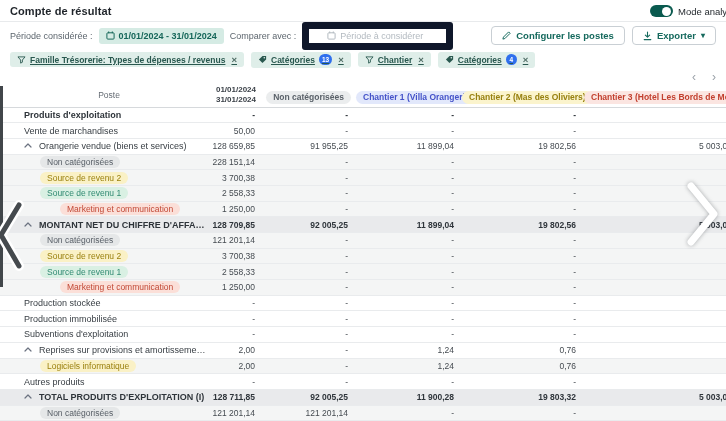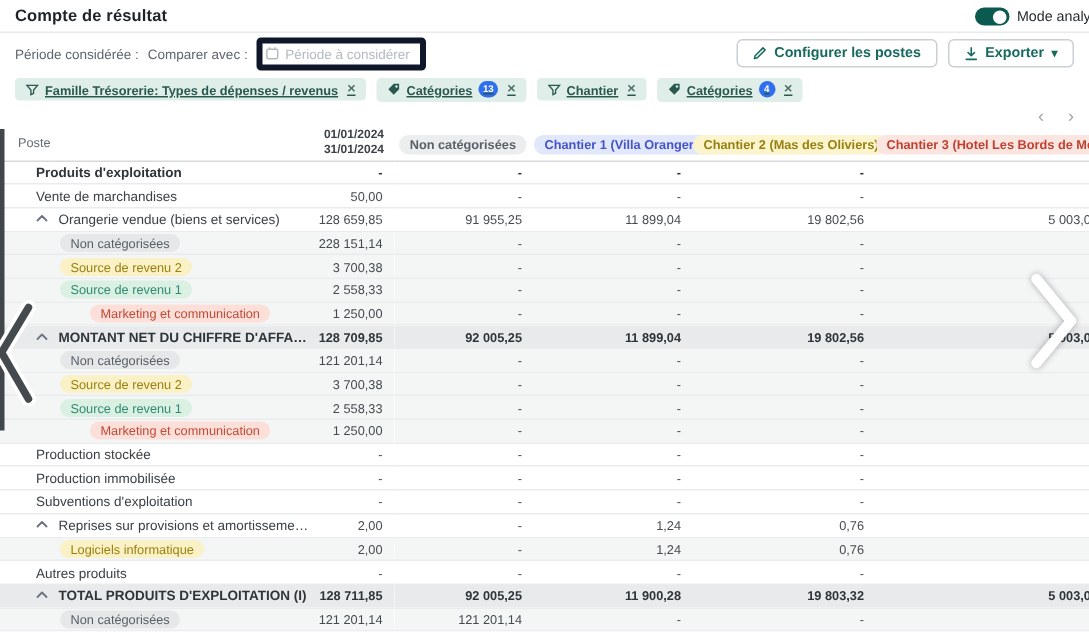--- a/index.html
+++ b/index.html
@@ -27,22 +27,22 @@
   .toolbar { height: 27px; display: flex; align-items: center; justify-content: space-between; padding: 0 10px; }
   .toolbar-left { display: flex; align-items: center; gap: 6px; }
   .tb-label { font-size: 9px; color: #5d666e; }
   .period-chip {
     display: inline-flex; align-items: center; gap: 4px;
     background: #d5ebe4; color: #156659; border-radius: 3px;
     font-size: 9px; font-weight: 600; padding: 3px 7px; cursor: pointer;
   }
   .compare-field {
     display: inline-flex; align-items: flex-start; gap: 4px;
-    border: 4px solid #0f172a; border-radius: 3px; background: #fff;
-    padding: 2px 2px; color: #b3bac0;
+    border: 7px solid #0f172a; border-radius: 3px; background: #fff;
+    padding: 2px 18px; color: #b3bac0;
   }
   .compare-field input {
     border: none; outline: none; font-size: 9px; width: 88px;
     font-family: "Liberation Sans", sans-serif; color: #9aa1a8; background: transparent;
   }
   .compare-field input::placeholder { color: #b3bac0; }
   .toolbar-right { display: flex; align-items: center; gap: 7px; }
   .btn {
     display: inline-flex; align-items: center; gap: 5px;
     border: 1px solid #c9cfd4; border-radius: 4px; background: #fff;
@@ -68,21 +68,21 @@
   
   .mini-nav { height: 14px; display: flex; justify-content: flex-end; align-items: center; gap: 16px; padding-right: 10px; }
   .mini-nav span { font-size: 12px; color: #9aa1a8; line-height: 1; cursor: pointer; }
 
   
   .table-wrap { width: 726px; overflow: hidden; }
   table { border-collapse: collapse; table-layout: fixed; width: 740px; }
   col.c1 { width: 206px; } col.c2 { width: 57px; } col.c3 { width: 93px; }
   col.c4 { width: 106px; } col.c5 { width: 122px; } col.c6 { width: 156px; }
   thead th { border-bottom: 1px solid #d6d9dc; height: 23px; vertical-align: middle; white-space: nowrap; }
-  th.h-poste { text-align: left; padding-left: 12px; font-size: 8.5px; font-weight: 400; color: #646b73; }
+  th.h-poste { text-align: center; padding-left: 12px; font-size: 8.5px; font-weight: 400; color: #646b73; }
   th.h-period { text-align: right; padding-right: 7px; }
   th.h-period span { display: block; font-size: 8px; font-weight: 700; color: #3c4249; line-height: 1.25; }
   th.h-cat { text-align: right; padding-right: 5px; }
   .hpill {
     display: inline-block; font-size: 8.5px; font-weight: 600;
     border-radius: 8px; padding: 1.5px 7px; white-space: nowrap;
   }
   .hpill.gray   { background: #ebedee; color: #5a6169; }
   .hpill.blue   { background: #e2e8fb; color: #4553c9; }
   .hpill.yellow { background: #fbf4cd; color: #97800f; }
@@ -122,20 +122,28 @@
     <span class="toggle">
         <span class="knob"></span>
       </span>
     <span class="mode-label">Mode analytique</span>
   </div>
 </header>
 
 <div class="toolbar">
   <div class="toolbar-left">
     <span class="tb-label">Période considérée :</span>
+    <span class="period-chip">
+      <svg class="icon-svg" width="9" height="9" viewBox="0 0 10 10">
+          <rect x="1" y="2" width="8" height="7" rx="1" fill="none" stroke="#156659" stroke-width="1.1"></rect>
+          <line x1="3" y1="0.5" x2="3" y2="2.5" stroke="#156659" stroke-width="1.1"></line>
+          <line x1="7" y1="0.5" x2="7" y2="2.5" stroke="#156659" stroke-width="1.1"></line>
+        </svg>
+      <span>01/01/2024 - 31/01/2024</span>
+    </span>
     <span class="tb-label">Comparer avec :</span>
     <span class="compare-field">
       <svg class="icon-svg" width="9" height="9" viewBox="0 0 10 10">
           <rect x="1" y="2" width="8" height="7" rx="1" fill="none" stroke="#b3bac0" stroke-width="1.1"></rect>
           <line x1="3" y1="0.5" x2="3" y2="2.5" stroke="#b3bac0" stroke-width="1.1"></line>
           <line x1="7" y1="0.5" x2="7" y2="2.5" stroke="#b3bac0" stroke-width="1.1"></line>
         </svg>
       <input type="text" disabled="" placeholder="Période à considérer" style="">
     </span>
   </div>

